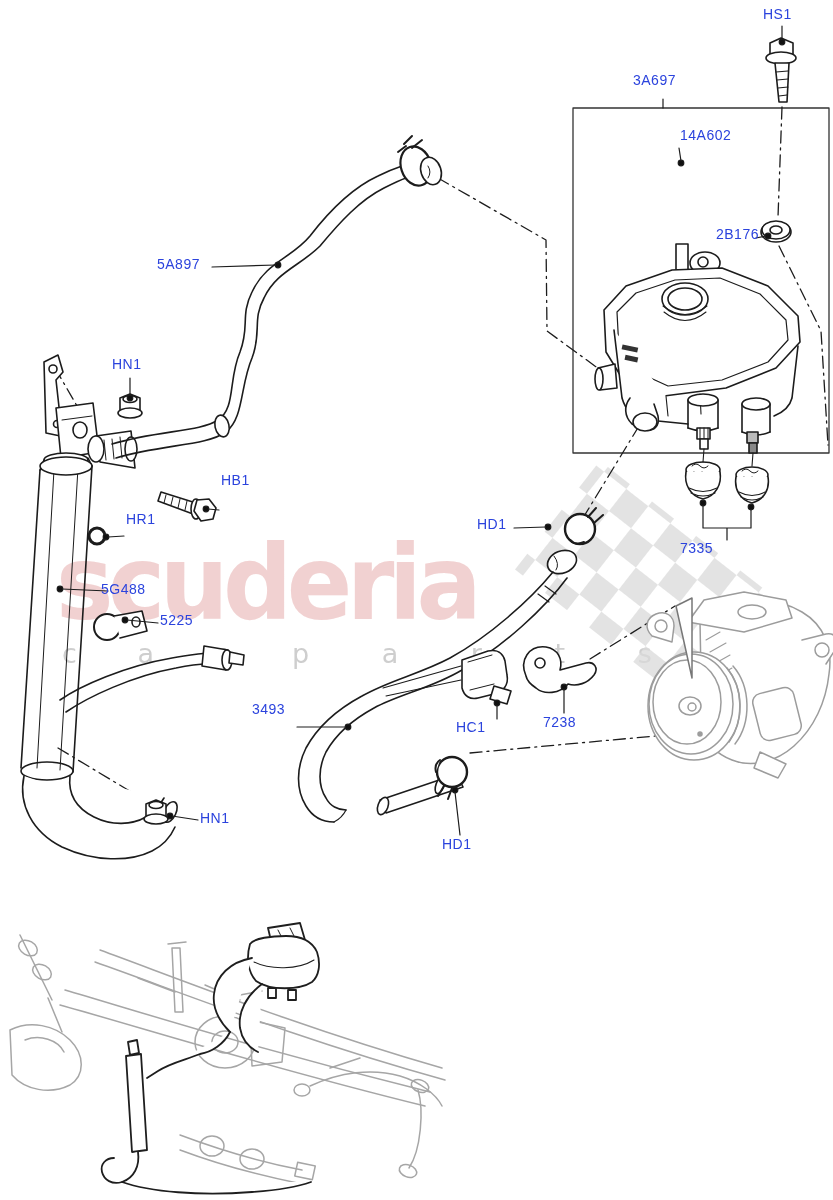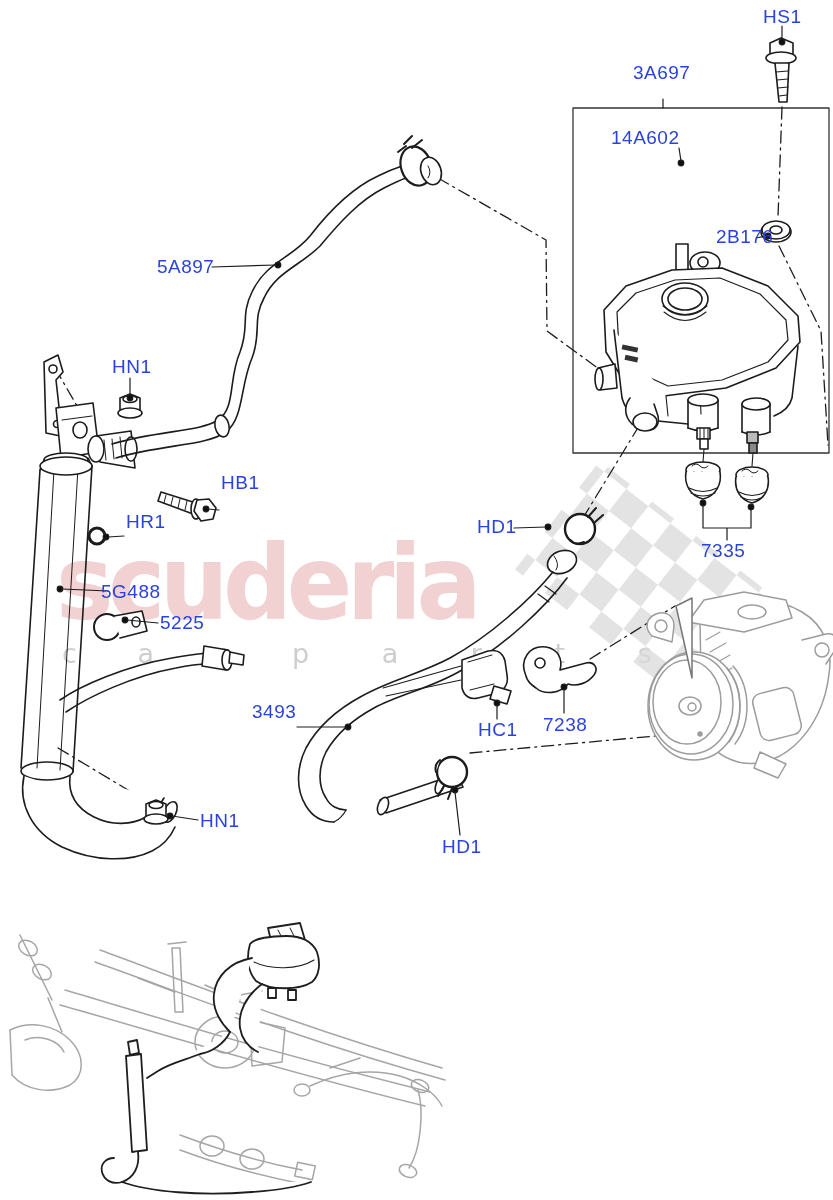--- a/index.html
+++ b/index.html
@@ -7,21 +7,21 @@
         font-family:"Liberation Sans", sans-serif;}
   .wm-brand{position:absolute;left:56px;top:522px;z-index:1;
     font-family:"DejaVu Sans", sans-serif;font-weight:bold;font-size:104px;
     letter-spacing:-6px;color:#eec6c6;opacity:.8;transform:scaleX(.93);transform-origin:left top;
     white-space:nowrap;user-select:none;}
   .wm-tag{position:absolute;top:638px;z-index:1;font-family:"DejaVu Sans", sans-serif;
     font-size:27px;color:#c9c9c9;opacity:.9;white-space:nowrap;user-select:none;}
   .wm-tag.left{left:62px;letter-spacing:26px;}
   .wm-tag.right{left:292px;letter-spacing:32px;}
   svg.art{position:absolute;left:0;top:0;z-index:2;}
-  .plabel{position:absolute;z-index:3;font-size:19px;color:#2b43dd;
+  .plabel{position:absolute;z-index:3;font-size:14px;color:#2b43dd;
     font-family:"Liberation Sans", sans-serif;letter-spacing:.5px;cursor:pointer;
     white-space:nowrap;}
 </style>
 </head>
 <body>
 
 <div id="page">
 
   <div class="wm-brand">scuderia</div>
   <div class="wm-tag left">c a r</div>
@@ -324,30 +324,30 @@
         <path d="M230,1032 C224,1044 212,1052 200,1054 C185,1060 170,1063 158,1071 L147,1078"></path>
         <path d="M128,1042 L137,1040 L139,1053 L130,1055 Z"></path>
         <path d="M126,1056 L141,1054 L147,1150 L132,1152 Z"></path>
         <path d="M138,1152 C140,1166 134,1178 122,1182 C112,1185 104,1180 102,1172 C100,1164 106,1158 114,1158"></path>
         <path d="M122,1182 C150,1192 200,1196 252,1192 C282,1190 300,1186 311,1182"></path>
       </g>
     </g>
   </svg>
 
   <div class="plabel" style="left:763px;top:6px">HS1</div>
-  <div class="plabel" style="left:633px;top:62px">3A697</div>
-  <div class="plabel" style="left:611px;top:127px">14A602</div>
+  <div class="plabel" style="left:633px;top:72px">3A697</div>
+  <div class="plabel" style="left:680px;top:127px">14A602</div>
   <div class="plabel" style="left:716px;top:226px">2B176</div>
   <div class="plabel" style="left:157px;top:256px">5A897</div>
   <div class="plabel" style="left:112px;top:356px">HN1</div>
   <div class="plabel" style="left:221px;top:472px">HB1</div>
   <div class="plabel" style="left:126px;top:511px">HR1</div>
   <div class="plabel" style="left:477px;top:516px">HD1</div>
   <div class="plabel" style="left:101px;top:581px">5G488</div>
   <div class="plabel" style="left:160px;top:612px">5225</div>
-  <div class="plabel" style="left:701px;top:540px">7335</div>
+  <div class="plabel" style="left:680px;top:540px">7335</div>
   <div class="plabel" style="left:252px;top:701px">3493</div>
-  <div class="plabel" style="left:478px;top:719px">HC1</div>
+  <div class="plabel" style="left:456px;top:719px">HC1</div>
   <div class="plabel" style="left:543px;top:714px">7238</div>
   <div class="plabel" style="left:442px;top:836px">HD1</div>
   <div class="plabel" style="left:200px;top:810px">HN1</div>
 
 </div>
 
 </body></html>

